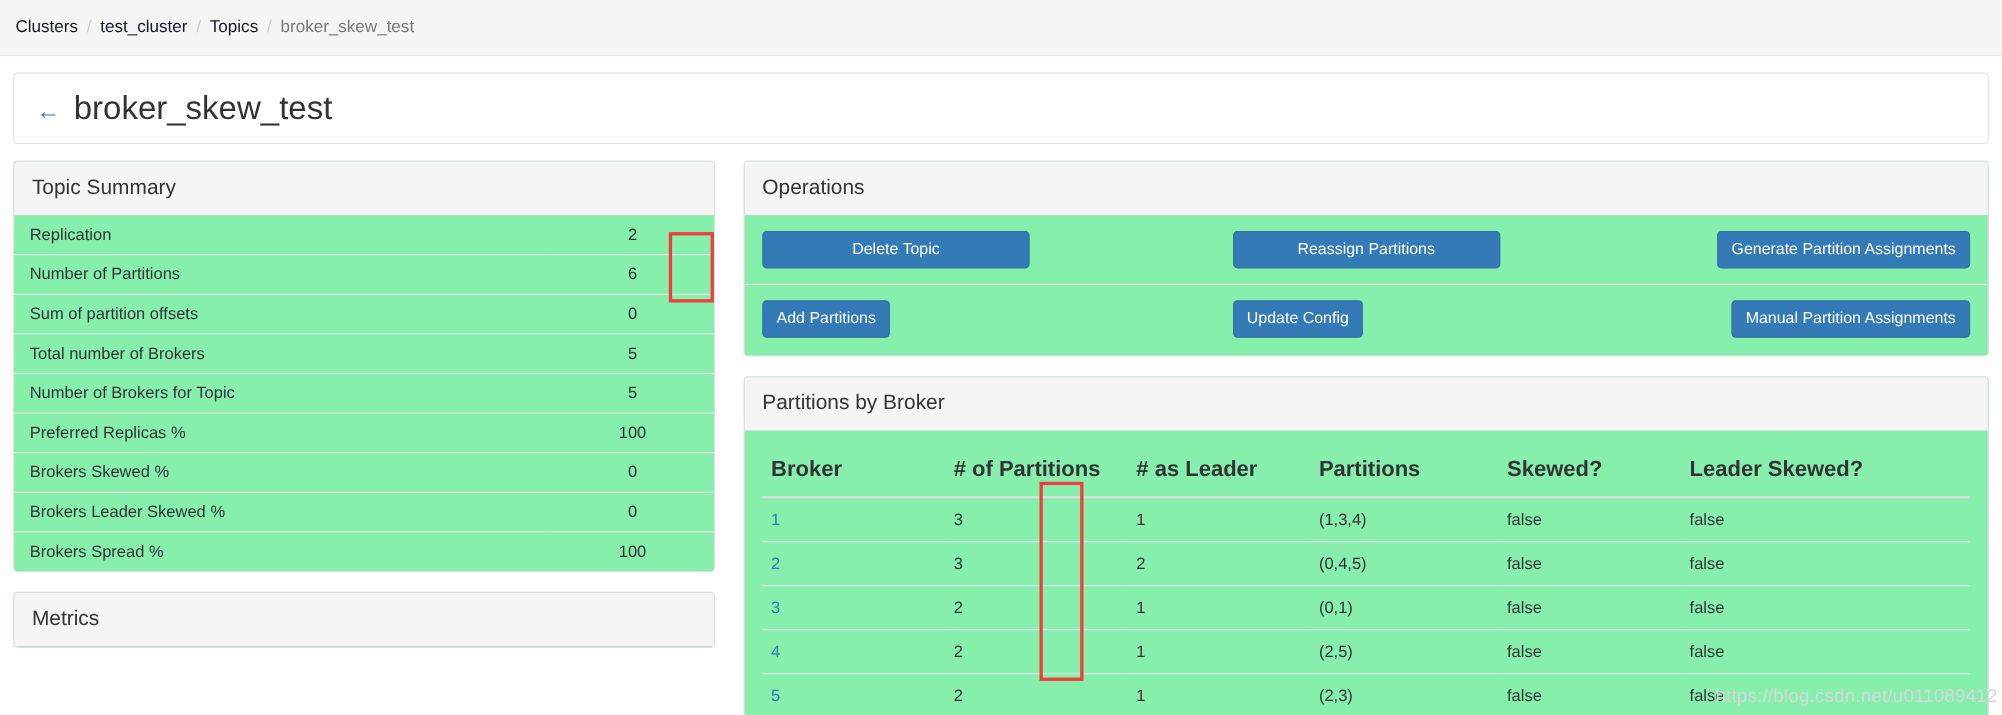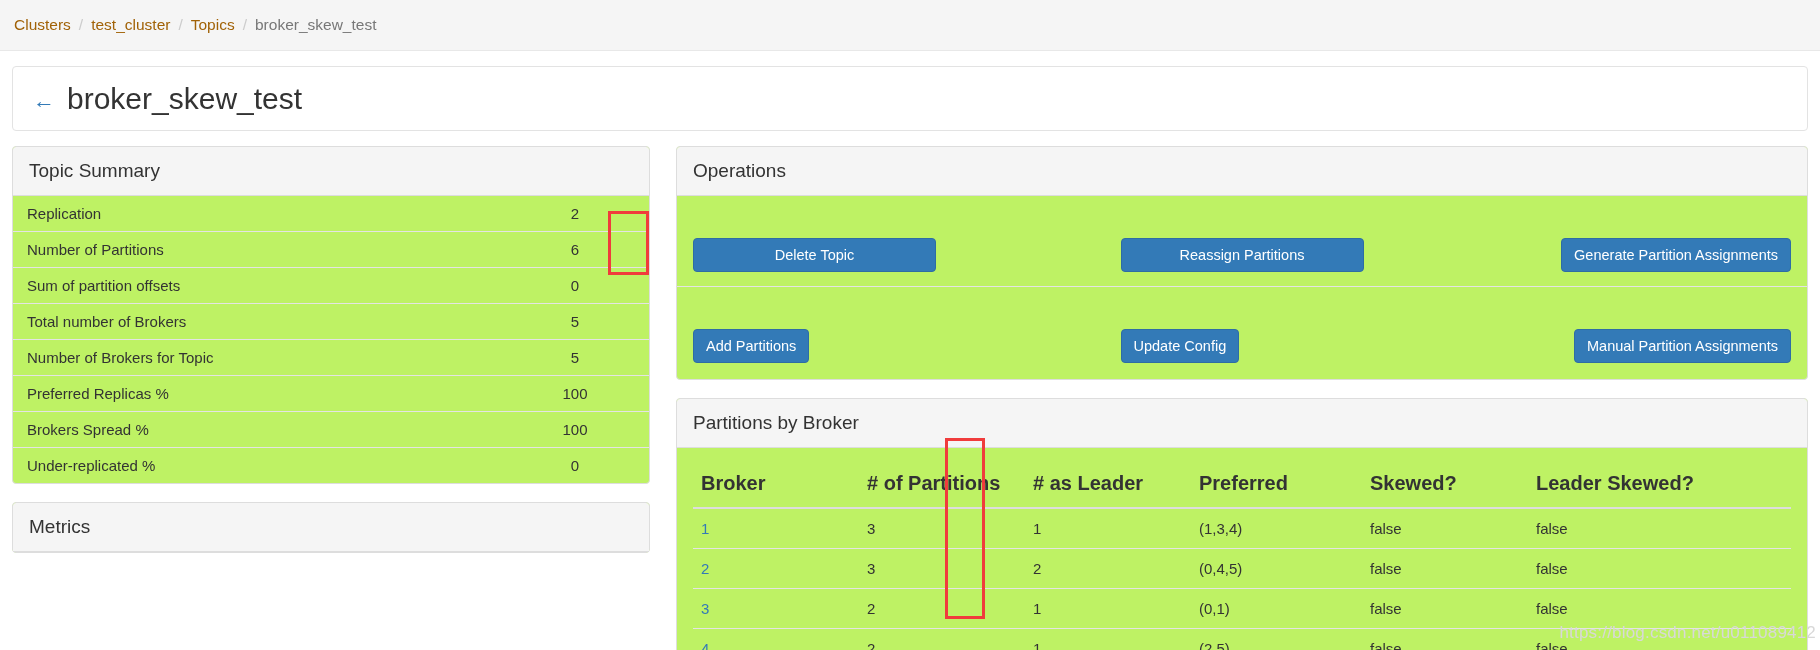--- a/index.html
+++ b/index.html
@@ -21,21 +21,21 @@
   .breadcrumb-bar {
     height: 51px;
     background: #f5f5f5;
     border-bottom: 1px solid #e8e8e8;
     display: flex;
     align-items: center;
     padding: 0 0 0 14px;
     box-sizing: border-box;
   }
   .crumb {
-    color: #a16207;
+    color: #0f172a;
     font-size: 15.5px;
     text-decoration: none;
     white-space: nowrap;
   }
   .crumb.active {
     color: #777777;
   }
   .crumb-sep {
     color: #cccccc;
     margin: 0 8px;
@@ -82,21 +82,21 @@
     flex: 0 0 638px;
   }
   .col-right {
     flex: 1 1 auto;
     margin-left: 26px;
   }
 
   .panel {
     border: 1px solid #dddddd;
     border-radius: 4px;
-    background: #bef264;
+    background: #86efac;
     margin-bottom: 18px;
   }
   .panel-heading {
     background: #f5f5f5;
     border-bottom: 1px solid #dddddd;
     border-radius: 3px 3px 0 0;
     padding: 13px 16px;
     font-size: 19px;
     color: #333333;
   }
@@ -126,21 +126,20 @@
     border: 1px solid #2e6da4;
     border-radius: 4px;
     color: #ffffff;
     font-size: 14.5px;
     padding: 8px 12px;
     text-align: center;
     cursor: pointer;
     white-space: nowrap;
     box-sizing: border-box;
     font-family: "Liberation Sans", sans-serif;
-    margin-top: 28px;
   }
   .ops-grid {
     display: grid;
     grid-template-columns: 243px 1fr 243px 1fr 243px;
     align-items: start;
   }
   .ops-grid .cell-a { grid-column: 1; }
   .ops-grid .cell-b { grid-column: 3; }
   .ops-grid .cell-c { grid-column: 5; justify-self: end; }
   .btn-wide { width: 100%; display: block; }
@@ -251,26 +250,30 @@
           </tr>
           <tr>
             <td class="summary-label">Number of Brokers for Topic</td>
             <td class="summary-value">5</td>
           </tr>
           <tr>
             <td class="summary-label">Preferred Replicas %</td>
             <td class="summary-value">100</td>
           </tr>
           <tr>
+            <td class="summary-label">Brokers Skewed %</td>
+            <td class="summary-value">0</td>
+          </tr>
+          <tr>
+            <td class="summary-label">Brokers Leader Skewed %</td>
+            <td class="summary-value">0</td>
+          </tr>
+          <tr>
             <td class="summary-label">Brokers Spread %</td>
             <td class="summary-value">100</td>
-          </tr>
-          <tr>
-            <td class="summary-label">Under-replicated %</td>
-            <td class="summary-value">0</td>
           </tr>
         </tbody>
       </table>
     </div>
 
     <div class="panel">
       <div class="panel-heading">Metrics</div>
     </div>
 
   </div>
@@ -312,21 +315,21 @@
 
     <div class="panel">
       <div class="panel-heading">Partitions by Broker</div>
       <div class="panel-body">
         <table class="ptable">
           <thead>
             <tr>
               <th class="c-broker">Broker</th>
               <th class="c-numpart"># of Partitions</th>
               <th class="c-leader"># as Leader</th>
-              <th class="c-parts">Preferred</th>
+              <th class="c-parts">Partitions</th>
               <th class="c-skew">Skewed?</th>
               <th>Leader Skewed?</th>
             </tr>
           </thead>
           <tbody>
             <tr>
               <td class="broker-link">1</td>
               <td>3</td>
               <td>1</td>
               <td>(1,3,4)</td>

